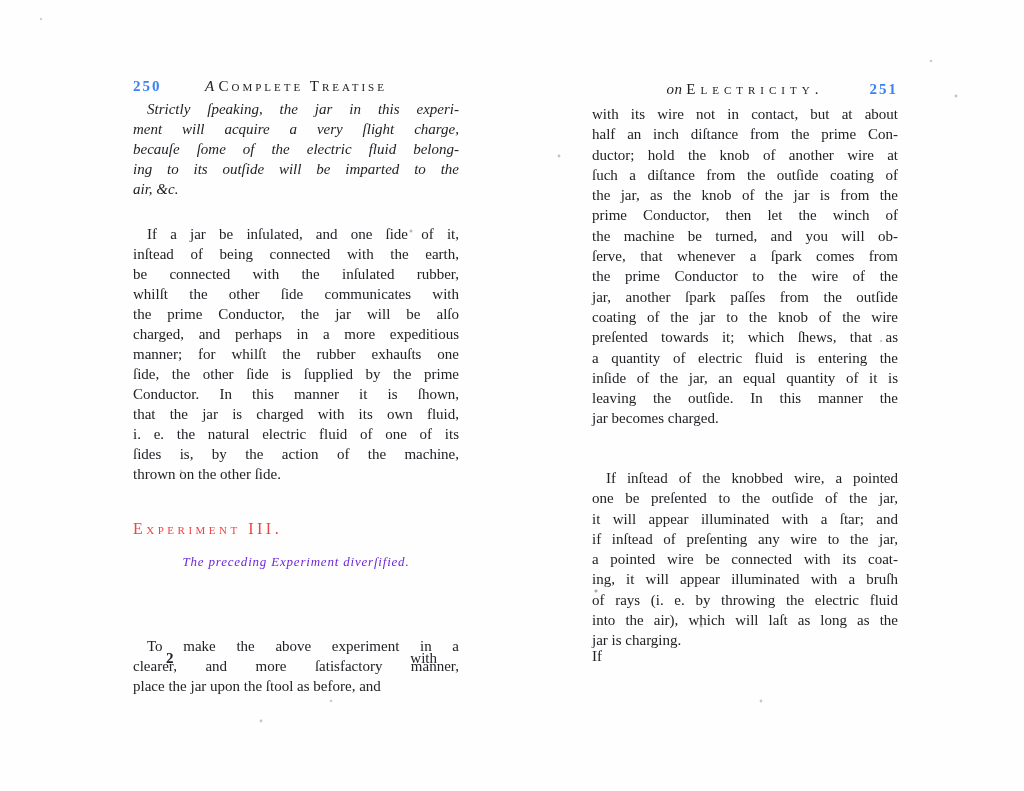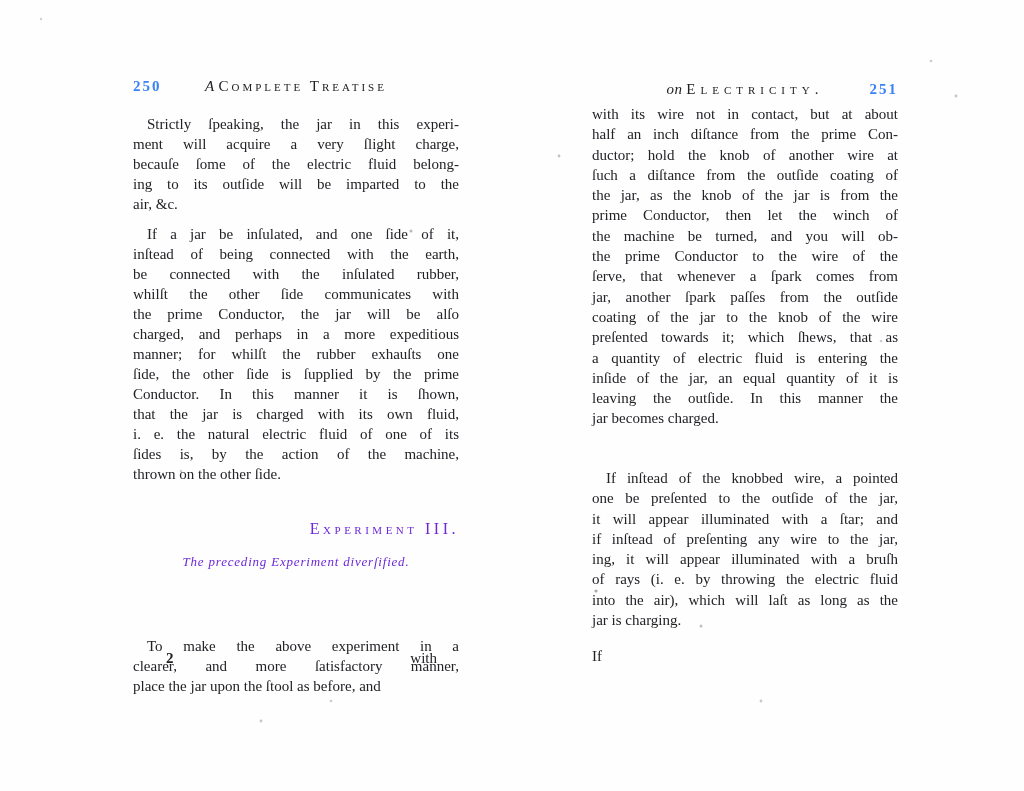--- a/index.html
+++ b/index.html
@@ -32,23 +32,23 @@
   .tline {
     font-size:15px; line-height:20px; height:20px;
     text-align:justify; text-align-last:justify; text-justify:inter-word;
     white-space:normal; overflow:visible; color:#222227;
   }
   #right-page .tline { line-height:20.3px; height:20.3px; }
   .tline.last { text-align-last:left; }
   .tline.indent { text-indent:14px; }
 
   .exp-heading {
-    position:absolute; width:100%; text-align:right;
+    position:absolute; width:100%; text-align:left;
     font-variant:small-caps; font-size:16px; letter-spacing:3.5px;
-    white-space:nowrap; color:#6d28d9;
+    white-space:nowrap; color:#ef4444;
   }
   .exp-subtitle {
     position:absolute; width:100%; text-align:center;
     font-style:italic; font-size:13px; letter-spacing:0.8px;
     white-space:nowrap; color:#6d28d9;
   }
   .sig-row {
     position:absolute; width:100%;
     display:flex; justify-content:space-between;
     font-size:15px;
@@ -85,21 +85,21 @@
 
 <div id="left-page" class="page-col">
   <div class="page-header" style="top:78px;">
     <span class="pagenum">250</span>
     <div class="running-title">
       <span class="smallcaps ital">A</span>
       <span class="smallcaps">Complete Treatise</span>
     </div>
   </div>
 
-  <div class="para" style="top:114px;">
+  <div class="para" style="top:99px;font-style:italic;">
       <div class="tline indent">Strictly ſpeaking, the jar in this experi-</div>
       <div class="tline">ment will acquire a very ſlight charge,</div>
       <div class="tline">becauſe ſome of the electric fluid belong-</div>
       <div class="tline">ing to its outſide will be imparted to the</div>
       <div class="tline last">air, &amp;c.</div>
     </div>
   <div class="para" style="top:224px;">
       <div class="tline indent">If a jar be inſulated, and one ſide of it,</div>
       <div class="tline">inſtead of being connected with the earth,</div>
       <div class="tline">be connected with the inſulated rubber,</div>
@@ -140,35 +140,36 @@
   </div>
 
   <div class="para" style="top:104px;">
       <div class="tline">with its wire not in contact, but at about</div>
       <div class="tline">half an inch diſtance from the prime Con-</div>
       <div class="tline">ductor; hold the knob of another wire at</div>
       <div class="tline">ſuch a diſtance from the outſide coating of</div>
       <div class="tline">the jar, as the knob of the jar is from the</div>
       <div class="tline">prime Conductor, then let the winch of</div>
       <div class="tline">the machine be turned, and you will ob-</div>
+      <div class="tline">ſerve, that whenever a ſpark comes from</div>
       <div class="tline">the prime Conductor to the wire of the</div>
-      <div class="tline">ſerve, that whenever a ſpark comes from</div>
       <div class="tline">jar, another ſpark paſſes from the outſide</div>
       <div class="tline">coating of the jar to the knob of the wire</div>
       <div class="tline">preſented towards it; which ſhews, that as</div>
       <div class="tline">a quantity of electric fluid is entering the</div>
       <div class="tline">inſide of the jar, an equal quantity of it is</div>
       <div class="tline">leaving the outſide.  In this manner the</div>
       <div class="tline last">jar becomes charged.</div>
     </div>
   <div class="para" style="top:468px;">
       <div class="tline indent">If inſtead of the knobbed wire, a pointed</div>
       <div class="tline">one be preſented to the outſide of the jar,</div>
       <div class="tline">it will appear illuminated with a ſtar; and</div>
       <div class="tline">if inſtead of preſenting any wire to the jar,</div>
+      <div class="tline">a pointed wire be connected with its coat-</div>
       <div class="tline">ing, it will appear illuminated with a bruſh</div>
       <div class="tline">of rays (i. e. by throwing the electric fluid</div>
       <div class="tline">into the air), which will laſt as long as the</div>
       <div class="tline last">jar is charging.</div>
     </div>
 
   <div class="catchword-row" style="top:648px;">
     <span>If</span>
   </div>
 </div>

